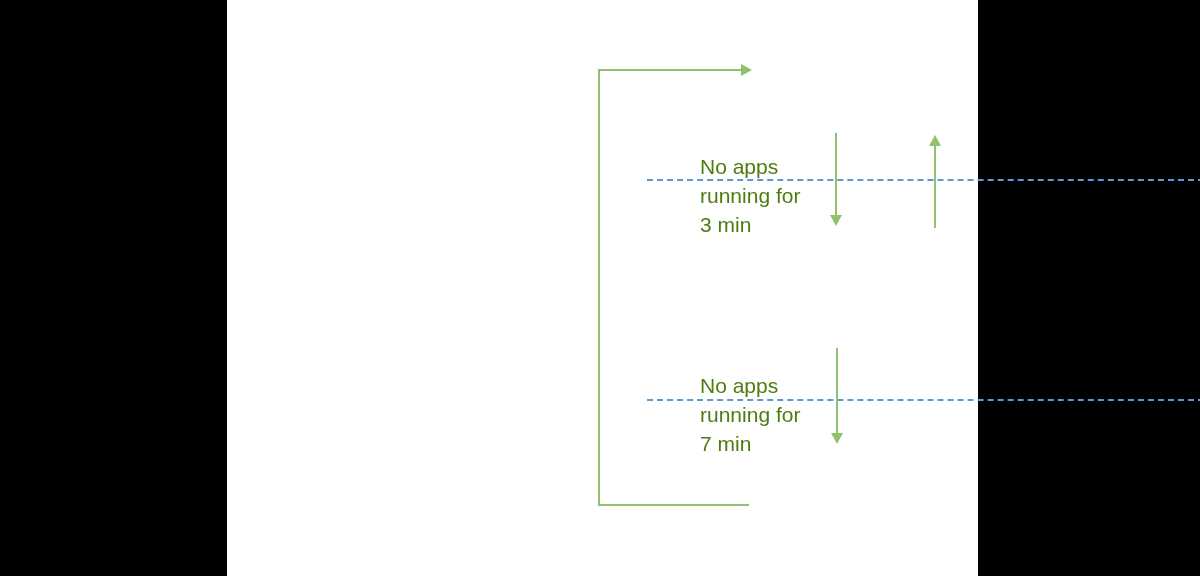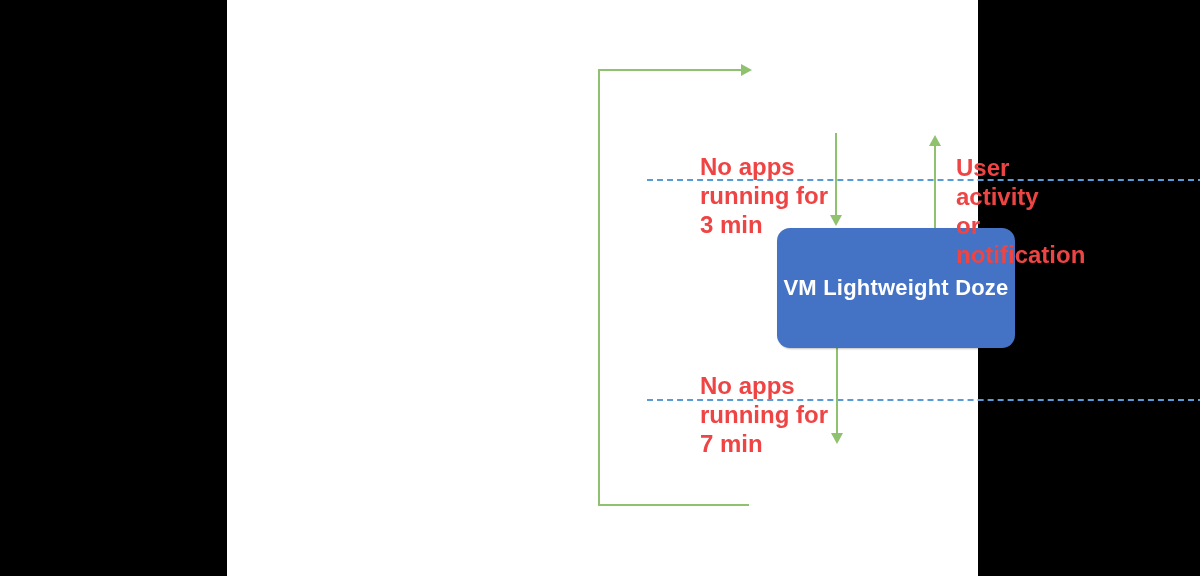--- a/index.html
+++ b/index.html
@@ -102,26 +102,25 @@
   #a3-head { left: 604px; top: 433px; }
   
   #ret-bottom { left: 372px; top: 504px; width: 150px; }
   #ret-vert   { left: 371px; top: 69px;  height: 437px; }
   #ret-top    { left: 372px; top: 69px;  width: 146px; }
   #ret-head   { left: 514px; top: 64px; }
 
   
   .label {
     position: absolute;
-    color: #ef4444;
-    font-size: 24px;
+    color: #4d7c0f;
+    font-size: 21px;
     line-height: 29px;
     white-space: pre-line;
     z-index: 5;
-    font-weight: bold;
   }
   #label-no-apps-3     { left: 473px; top: 152px; }
   #label-user-activity { left: 729px; top: 153px; }
   #label-no-apps-7     { left: 473px; top: 371px; }
   #label-launch-app    { left: 245px; top: 239px; }
 </style>
 </head>
 <body>
 
 <div id="screen">
@@ -137,25 +136,22 @@
     <div class="arrow-head arrow-up" id="a2-head"></div>
 
     <div class="v-line" id="a3-line"></div>
     <div class="arrow-head arrow-down" id="a3-head"></div>
 
     <div class="h-line" id="ret-bottom"></div>
     <div class="v-line" id="ret-vert"></div>
     <div class="h-line" id="ret-top"></div>
     <div class="arrow-head arrow-right" id="ret-head"></div>
 
-    <div class="state-box" id="box-doze">VM Lightweight Doze</div>
 
     <div class="label" id="label-no-apps-3">No apps
 running for
 3 min</div>
-    <div class="label" id="label-user-activity">User activity
-or notification</div>
     <div class="label" id="label-no-apps-7">No apps
 running for
 7 min</div>
 
   </div>
 </div>
 
 </body></html>

